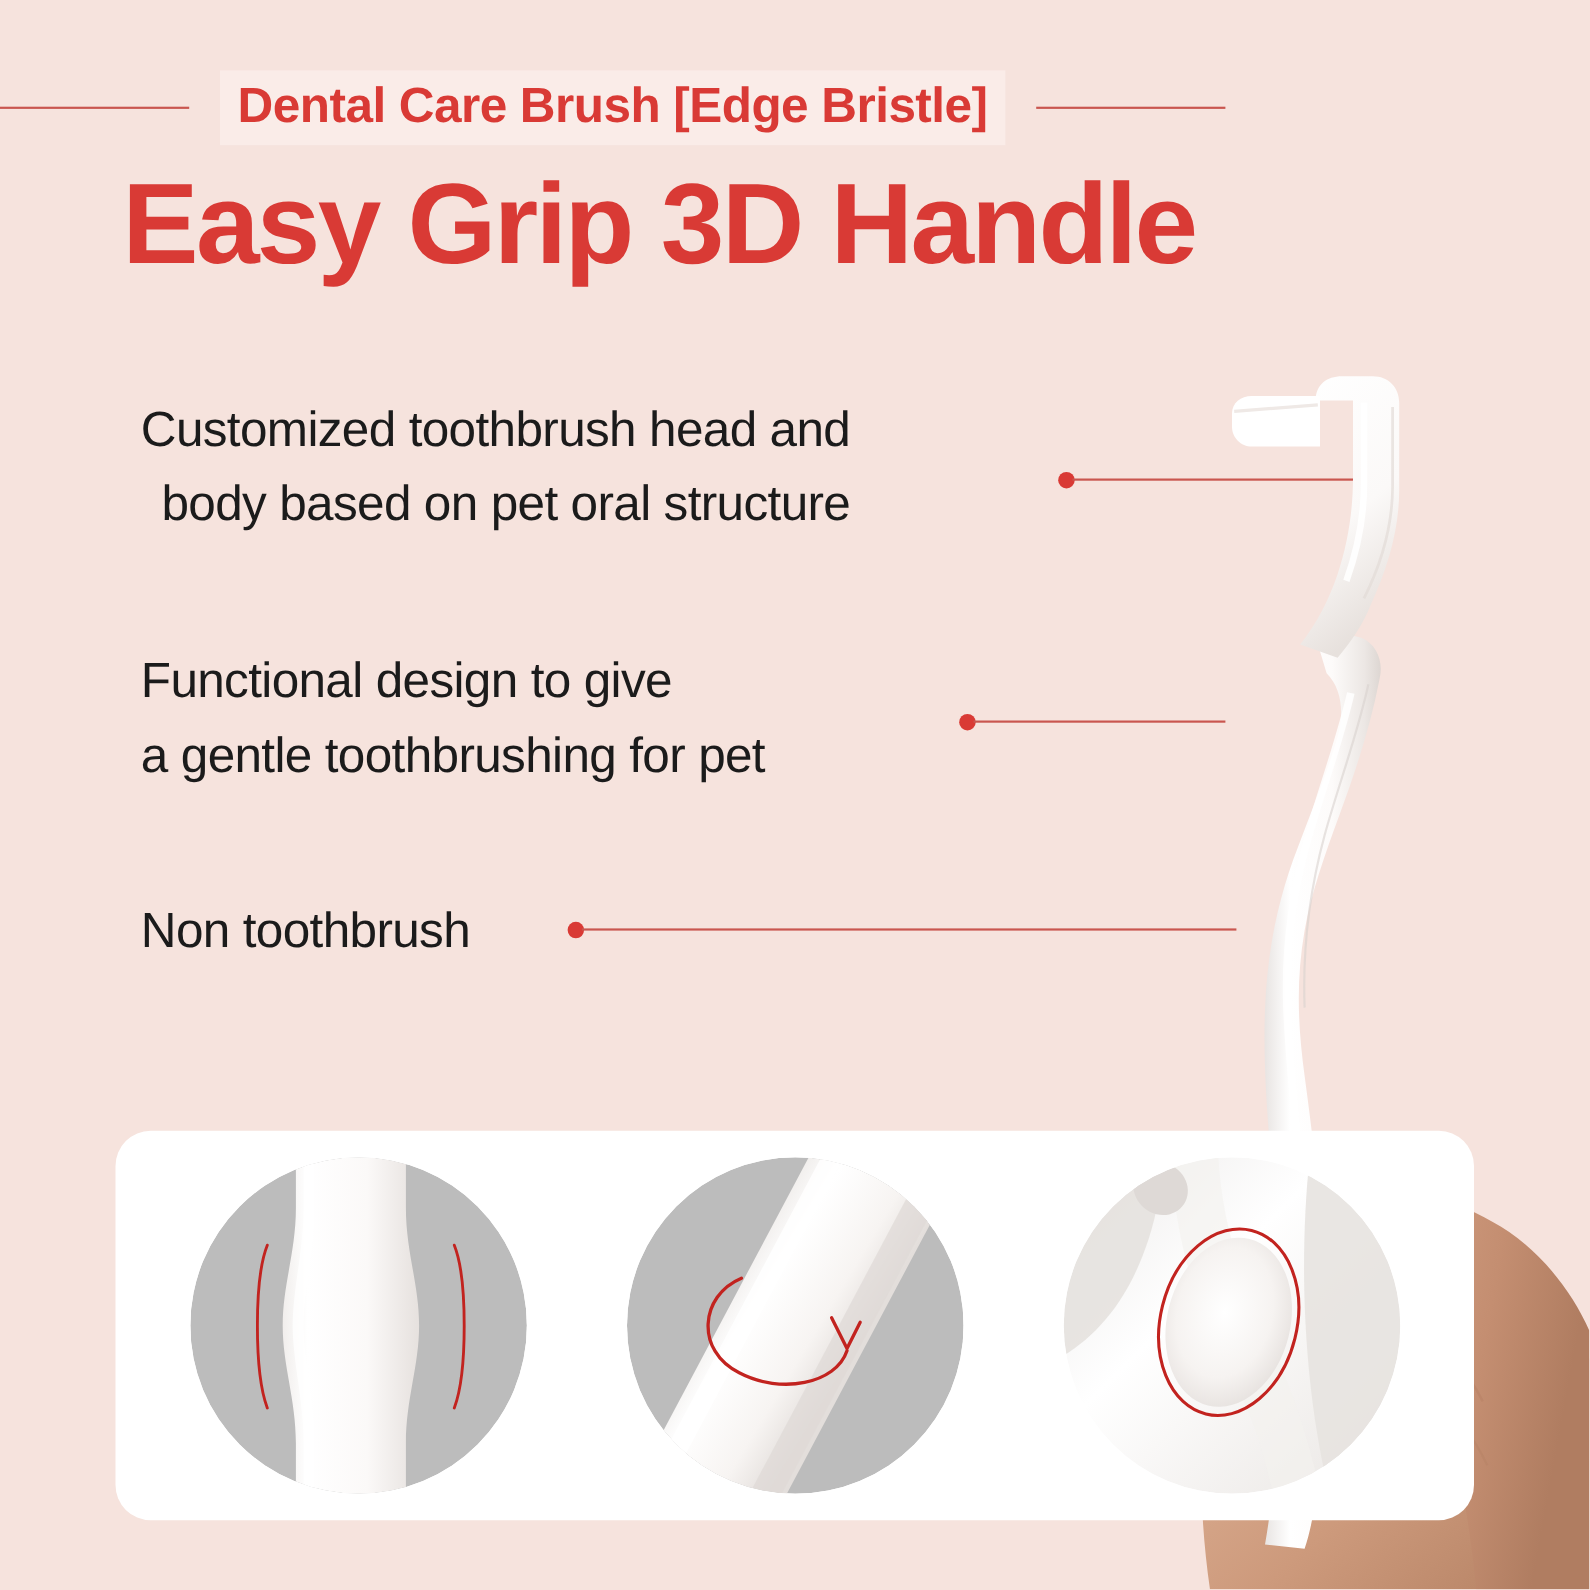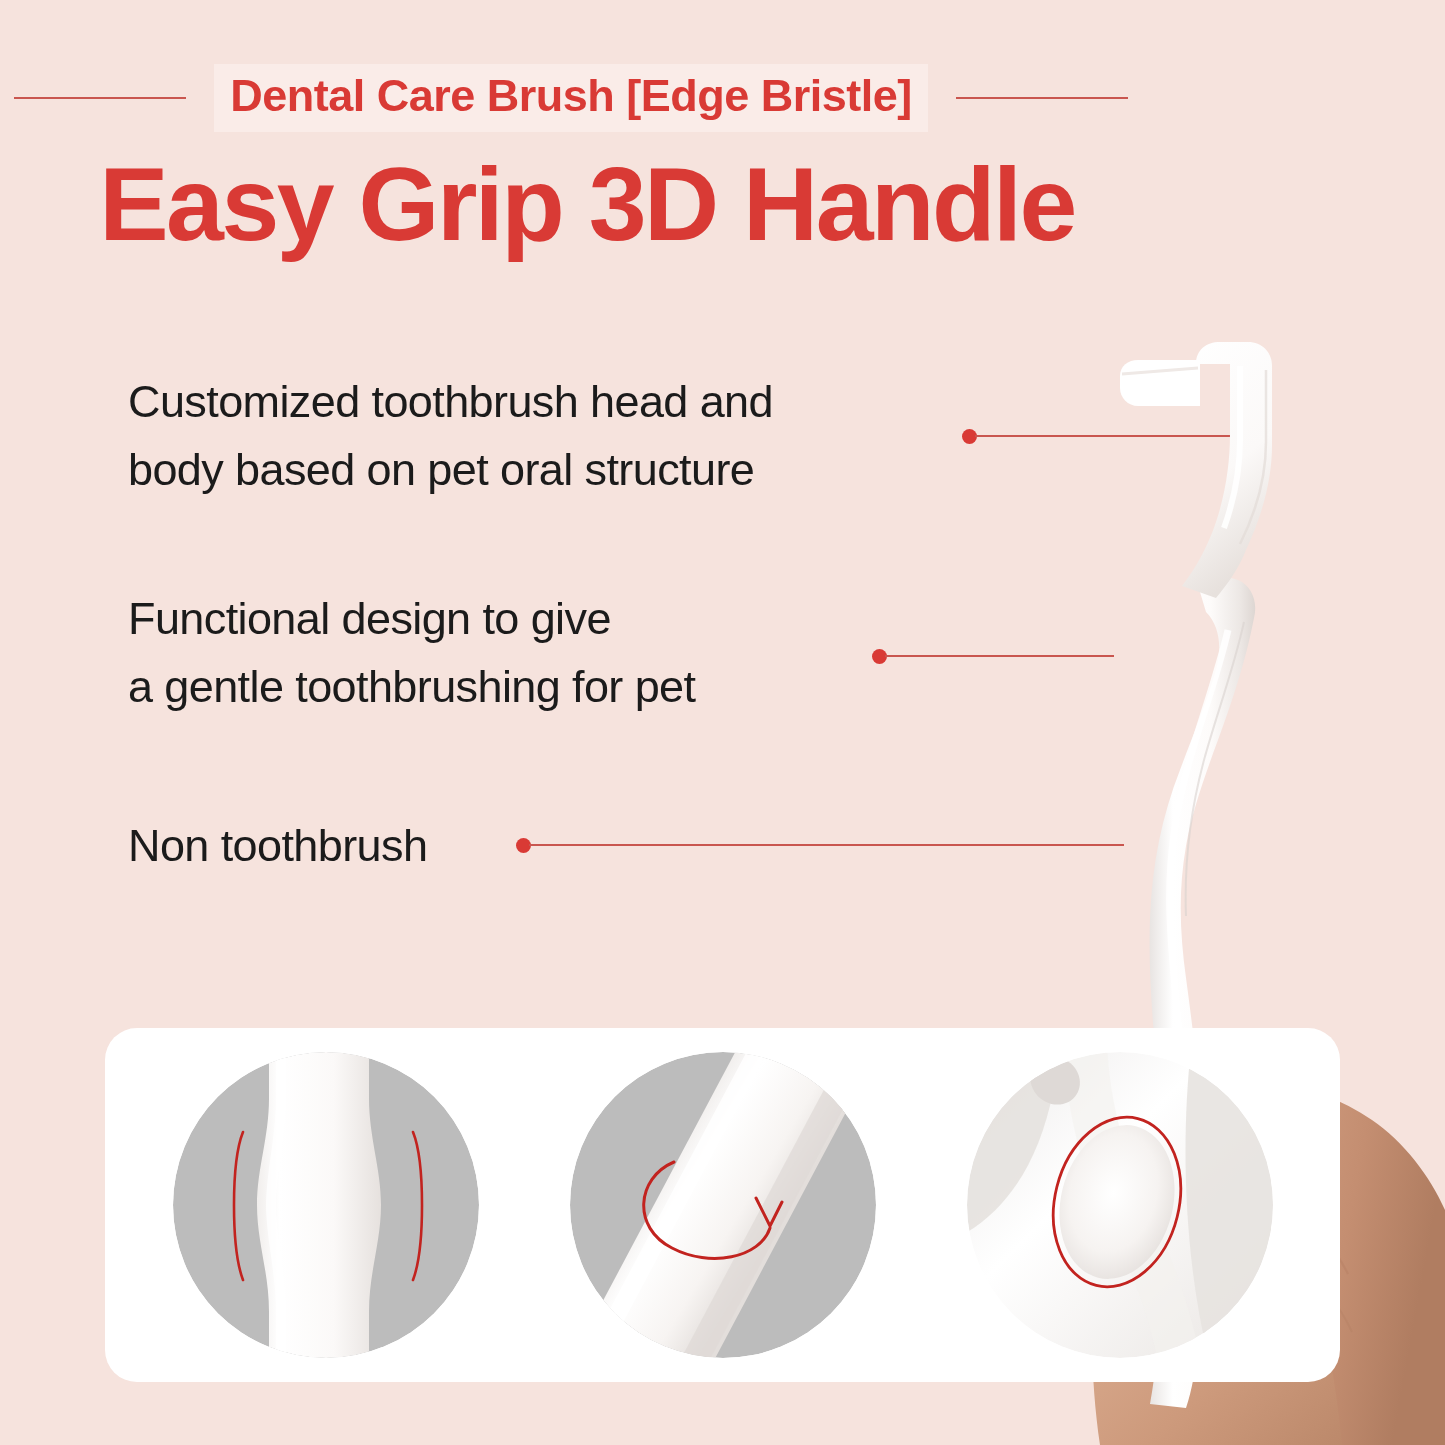--- a/index.html
+++ b/index.html
@@ -26,21 +26,21 @@
 
   
   .eyebrow-row {
     position: absolute;
     top: 66px;
     left: 0;
     width: 1142px;
     height: 64px;
     display: flex;
     align-items: center;
-    justify-content: center;
+    justify-content: flex-start;
     gap: 28px;
   }
   .rule {
     height: 2px;
     width: 172px;
     background: #c9564f;
     flex: none;
   }
   .eyebrow {
     background: #faece8;
@@ -49,42 +49,42 @@
     font-weight: 700;
     letter-spacing: -0.5px;
     line-height: 1.18;
     padding: 5px 16px 9px 16px;
     white-space: nowrap;
   }
 
   .headline {
     position: absolute;
     top: 148px;
-    left: 0;
+    left: 12px;
     width: 1174px;
     text-align: center;
     color: #d93a35;
     font-size: 104px;
     font-weight: 700;
     letter-spacing: -2.5px;
     line-height: 1.08;
     white-space: nowrap;
   }
 
   
   .feature {
     position: absolute;
     color: #1b1b1b;
     font-size: 45px;
     font-weight: 400;
     line-height: 1.52;
     letter-spacing: -0.6px;
     white-space: pre-line;
   }
-  #feature-0 { left: 128px; top: 368px; }
+  #feature-0 { left: 128px; top: 356px; text-align: right; }
   #feature-1 { left: 128px; top: 585px; }
   #feature-2 { left: 128px; top: 812px; }
 
   
   .connector { position: absolute; height: 20px; }
   .connector .dot {
     position: absolute;
     left: 0; top: 4px;
     width: 15px; height: 15px;
     border-radius: 50%;

